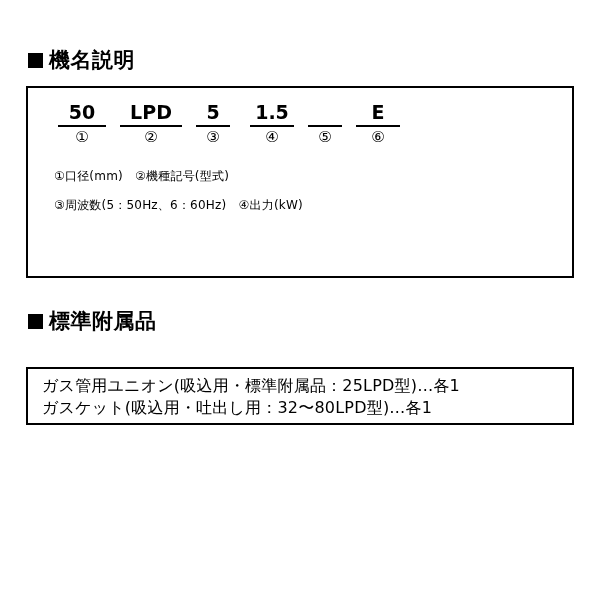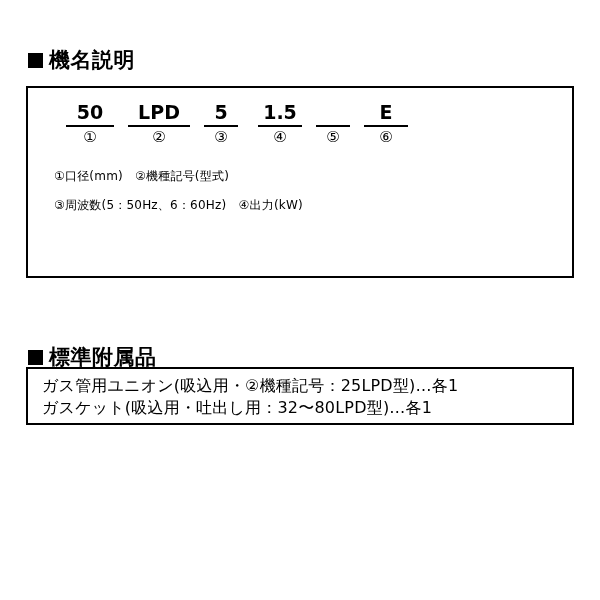--- a/index.html
+++ b/index.html
@@ -36,36 +36,36 @@
   }
   .sq-marker {
     display: inline-block;
     width: 15px;
     height: 15px;
     background: #000;
     margin-right: 6px;
   }
 
   #heading-1 { left: 28px; top: 46px; }
-  #heading-2 { left: 28px; top: 343px; }
+  #heading-2 { left: 28px; top: 307px; }
 
   
   .box {
     position: absolute;
     border: 2px solid #000;
     background: #fff;
     box-sizing: border-box;
   }
   #box-model { left: 26px; top: 86px; width: 548px; height: 192px; }
   #box-accessories { left: 26px; top: 367px; width: 548px; height: 58px; }
 
   
   .code-row {
     position: absolute;
-    left: 16px; top: 14px;
+    left: 8px; top: 14px;
     width: 100%;
     display: flex;
     align-items: flex-start;
     padding-left: 22px;
     box-sizing: border-box;
   }
   .code-cell {
     text-align: center;
     font-size: 19px;
     font-weight: bold;
@@ -160,18 +160,18 @@
     </div>
   </div>
 
   <div class="section-heading" id="heading-2">
     <span class="sq-marker"></span>
     <span>標準附属品</span>
   </div>
 
   <div class="box" id="box-accessories">
     <div class="acc-lines">
-      <div class="acc-line">ガス管用ユニオン(吸込用・②機種記号：25LPD型)…各1</div>
+      <div class="acc-line">ガス管用ユニオン(吸込用・標準附属品：25LPD型)…各1</div>
       <div class="acc-line">ガスケット(吸込用・吐出し用：32〜80LPD型)…各1</div>
     </div>
   </div>
 
 </div>
 
 </body></html>

